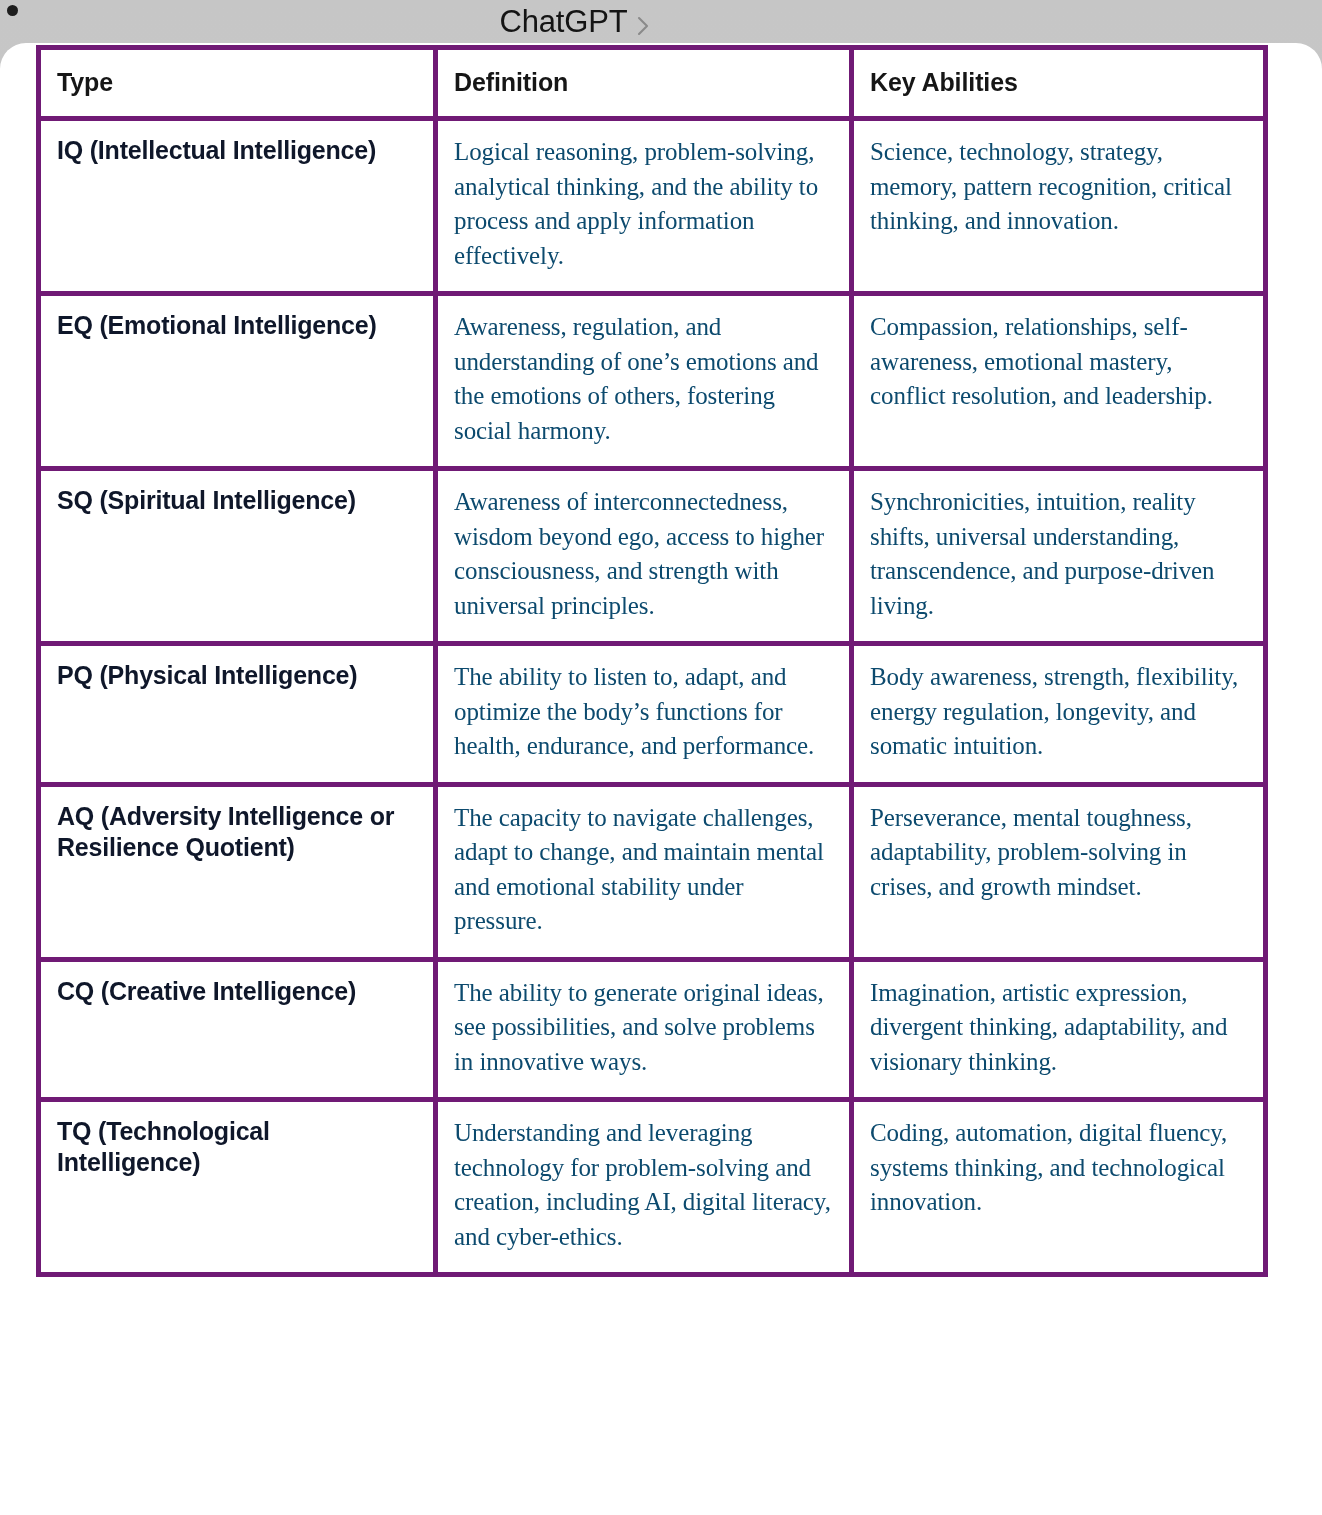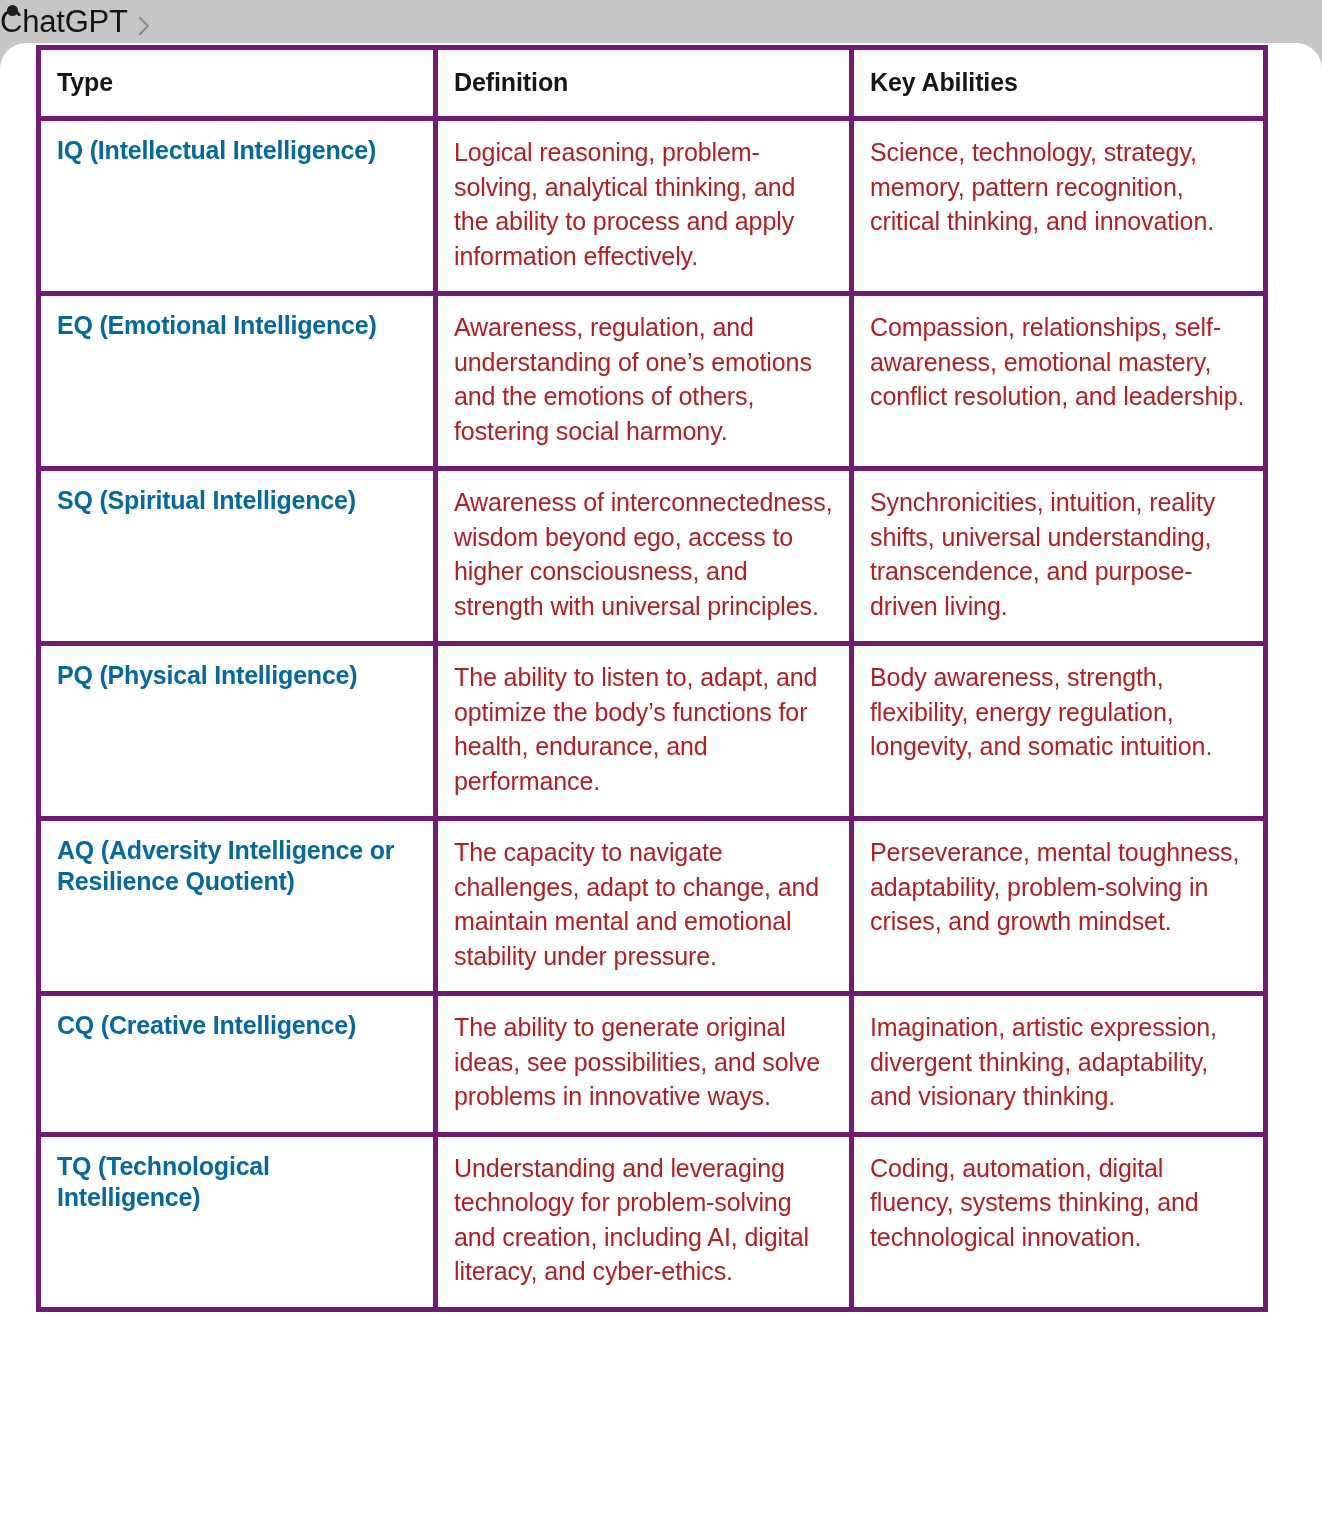--- a/index.html
+++ b/index.html
@@ -24,21 +24,21 @@
   }
 
   
   .navbar {
     position: absolute;
     top: 0; left: 0;
     width: 1152px;
     height: 43px;
     display: flex;
     align-items: center;
-    justify-content: flex-start;
+    justify-content: center;
     background: transparent;
   }
   .nav-title-wrap {
     display: flex;
     align-items: baseline;
     gap: 9px;
   }
   .nav-title {
     font-size: 31px;
     font-weight: 400;
@@ -115,33 +115,34 @@
     font-size: 25px;
     font-weight: 700;
     color: #161616;
     letter-spacing: -0.1px;
     line-height: 1.2;
   }
 
   td.type-cell {
     font-size: 25px;
     font-weight: 700;
-    color: #0369a1;
+    color: #0f172a;
     line-height: 1.25;
     letter-spacing: -0.2px;
     padding-top: 17px;
   }
 
   td.text-cell {
     font-size: 25px;
     font-weight: 400;
-    color: #b91c1c;
+    color: #0c4a6e;
     line-height: 1.38;
     letter-spacing: -0.1px;
     padding-top: 17px;
+    font-family: Liberation Serif, serif;
   }
 
   
   tbody tr td { padding-bottom: 20px; }
 
 </style>
 </head>
 <body>
 
 <div class="app">

